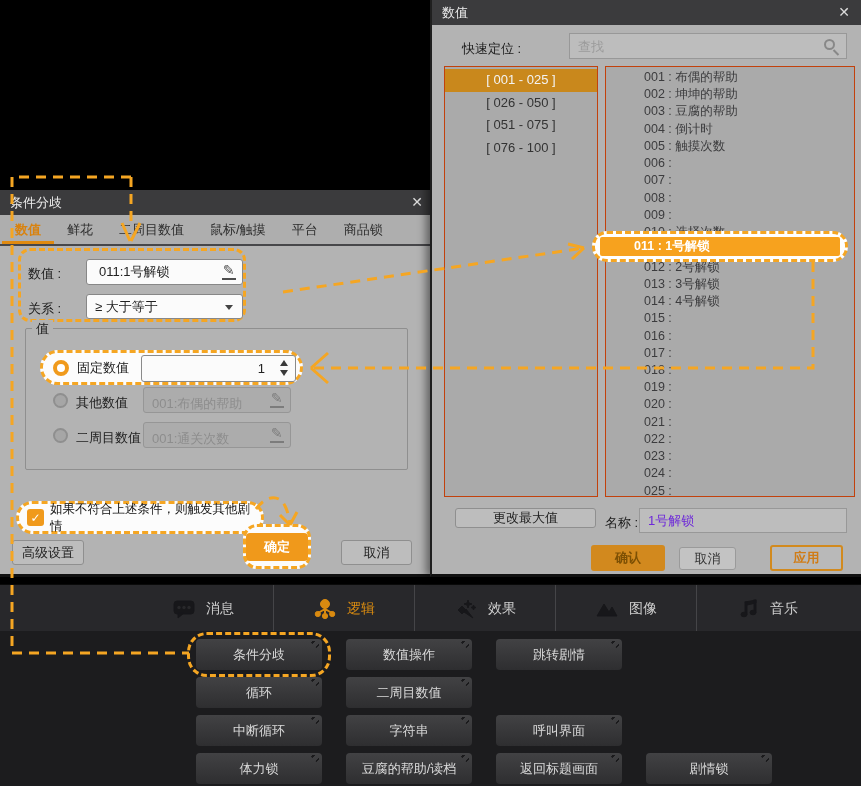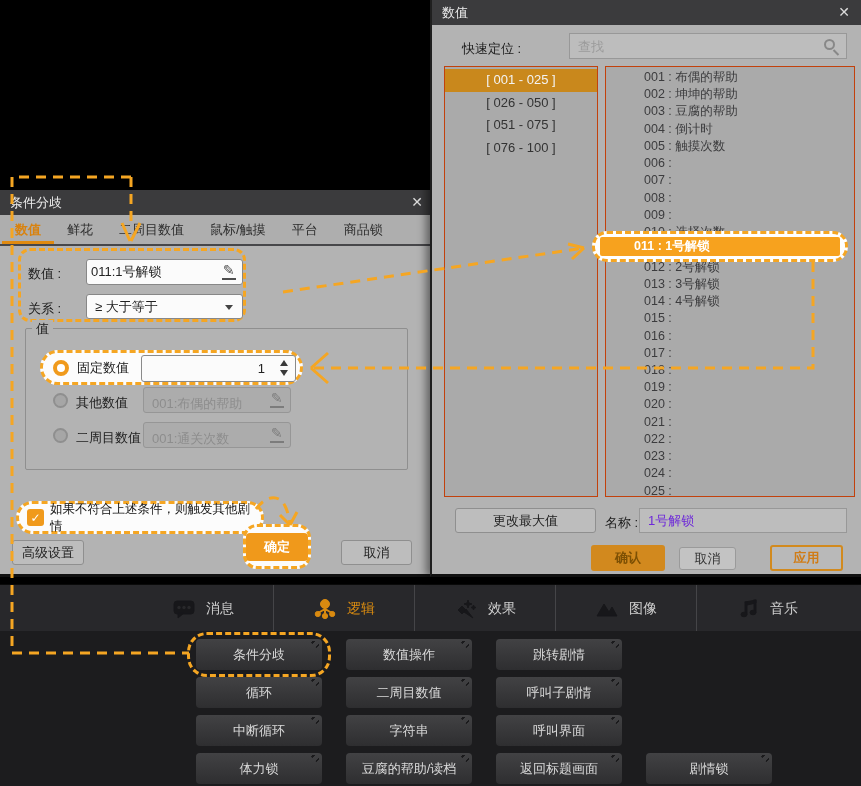--- a/index.html
+++ b/index.html
@@ -26,21 +26,21 @@
   .cmd-btn.annotated::before{content:'';position:absolute;inset:-7px -9px;border:3px dashed #f5a623;border-radius:20px;}
 
   
   .dialog{position:absolute;background:#b3b3b3;border-bottom:3px solid #111;}
   .titlebar{position:absolute;left:0;top:0;right:0;height:25px;background:#3b3b3d;color:#ededed;
             font-size:13px;line-height:25px;padding-left:10px;}
   .closex{position:absolute;top:0;right:0;width:34px;height:25px;text-align:center;color:#dcdcdc;
           font-size:14px;line-height:25px;cursor:pointer;}
   .flabel{position:absolute;font-size:13px;color:#1c1c1c;}
   .tinput{position:absolute;background:#fbfbfb;border:1px solid #878787;border-radius:3px;
-          font-size:13px;color:#222;padding:0 24px 0 4px;outline:none;}
+          font-size:13px;color:#222;padding:0 24px 0 12px;outline:none;}
   .dinput{position:absolute;background:#acacac;border:1px solid #969696;border-radius:3px;
           font-size:13px;color:#8d8d8d;padding:8px 24px 0 8px;outline:none;}
   .pencil{position:absolute;font-size:14px;line-height:14px;color:#4e4e4e;border-bottom:2px solid #4e4e4e;padding:0 1px 1px 1px;}
   .pencil.dim{color:#7c7c7c;border-bottom-color:#7c7c7c;}
   .ltbtn{position:absolute;background:#bdbdbd;border:1px solid #8f8f8f;border-radius:3px;color:#222;
          font-size:13px;display:flex;align-items:center;justify-content:center;cursor:pointer;}
 
   
   #left-dialog{left:0;top:190px;width:434px;height:387px;}
   .tabbar{position:absolute;left:0;top:25px;right:0;height:31px;background:#aeaeae;border-bottom:2px solid #47474a;display:flex;padding-left:2px;}
@@ -180,24 +180,20 @@
       <div class="cmd-btn" style="left: 496px; top: 8px;">
         <span>跳转剧情</span>
         <i class="corner"></i>
       </div>
       <div class="cmd-btn" style="left: 196px; top: 46px;">
         <span>循环</span>
         <i class="corner"></i>
       </div>
       <div class="cmd-btn" style="left: 346px; top: 46px;">
         <span>二周目数值</span>
-        <i class="corner"></i>
-      </div>
-      <div class="cmd-btn" style="left: 496px; top: 46px;">
-        <span>呼叫子剧情</span>
         <i class="corner"></i>
       </div>
       <div class="cmd-btn" style="left: 196px; top: 84px;">
         <span>中断循环</span>
         <i class="corner"></i>
       </div>
       <div class="cmd-btn" style="left: 346px; top: 84px;">
         <span>字符串</span>
         <i class="corner"></i>
       </div>
@@ -321,21 +317,21 @@
         <div class="num-item">022 :</div>
         <div class="num-item">023 :</div>
         <div class="num-item">024 :</div>
         <div class="num-item">025 :</div>
       </div>
 
     <div class="sel-pill">
       <div class="bar">011 : 1号解锁</div>
     </div>
 
-    <div class="ltbtn" style="left:23px;top:508px;width:141px;height:25px;">更改最大值</div>
+    <div class="ltbtn" style="left:23px;top:508px;width:141px;height:20px;">更改最大值</div>
     <div class="flabel" style="left:173px;top:514px;">名称 :</div>
     <input class="nm-input" value="1号解锁" style="">
 
     <div class="btn-confirm">确认</div>
     <div class="btn-cancel2">取消</div>
     <div class="btn-apply">应用</div>
   </div>
 
   <svg id="annot">
     <polyline class="dash" points="131,177 12,177 12,653 189,653"></polyline>

